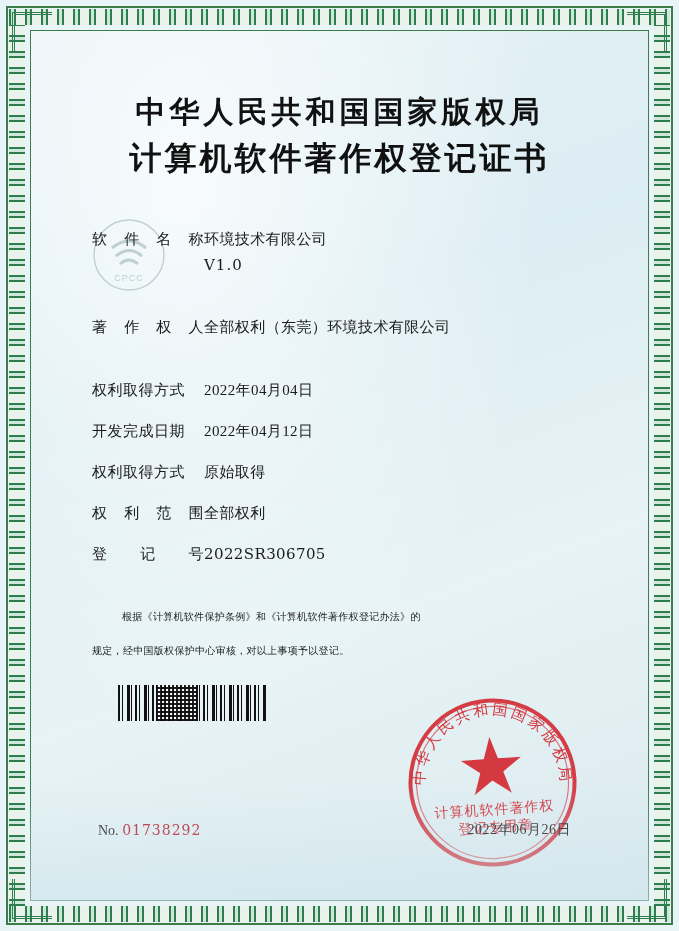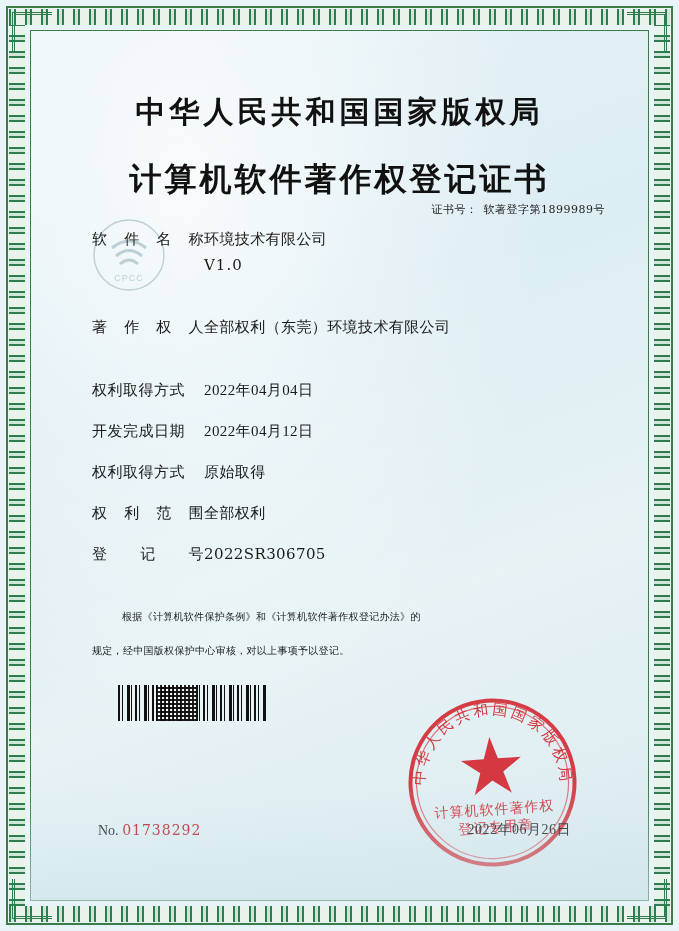--- a/index.html
+++ b/index.html
@@ -96,21 +96,21 @@
     text-align: center;
   }
   .title-main {
     font-size: 30px;
     letter-spacing: 4px;
     color: #111;
     font-weight: bold;
     font-family: "DejaVu Serif", "Liberation Serif", serif;
   }
   .title-sub {
-    margin-top: 25px;
+    margin-top: 4px;
     font-size: 32px;
     letter-spacing: 3px;
     color: #111;
     font-weight: bold;
     font-family: "DejaVu Serif", "Liberation Serif", serif;
   }
   .cert-no-line {
     position: absolute;
     right: 44px;
     top: 172px;
@@ -258,23 +258,20 @@
   <div class="corner br"></div>
 
   <div class="paper">
     <div class="border-inner-line" style="left:0;top:0;right:0;bottom:0;"></div>
 
     <div class="title-block">
       <div class="title-main">中华人民共和国国家版权局</div>
       <div class="title-sub">计算机软件著作权登记证书</div>
     </div>
 
-    <div class="cert-no-line">
-      <span class="label">证书号：</span><span class="val">软著登字第1899989号</span>
-    </div>
 
     <div class="emblem">
       <svg viewBox="0 0 74 74" width="74" height="74" aria-hidden="true">
         <circle cx="37" cy="37" r="35" fill="none" stroke="#7f9fa8" stroke-width="1.4"></circle>
         <path d="M20 30 Q37 16 54 30" fill="none" stroke="#7f9fa8" stroke-width="3"></path>
         <path d="M24 38 Q37 27 50 38" fill="none" stroke="#7f9fa8" stroke-width="3"></path>
         <path d="M28 46 Q37 38 46 46" fill="none" stroke="#7f9fa8" stroke-width="3"></path>
         <text x="37" y="63" text-anchor="middle" font-size="9" fill="#7f9fa8" font-family="Liberation Sans, sans-serif" letter-spacing="1">CPCC</text>
       </svg>
     </div>

